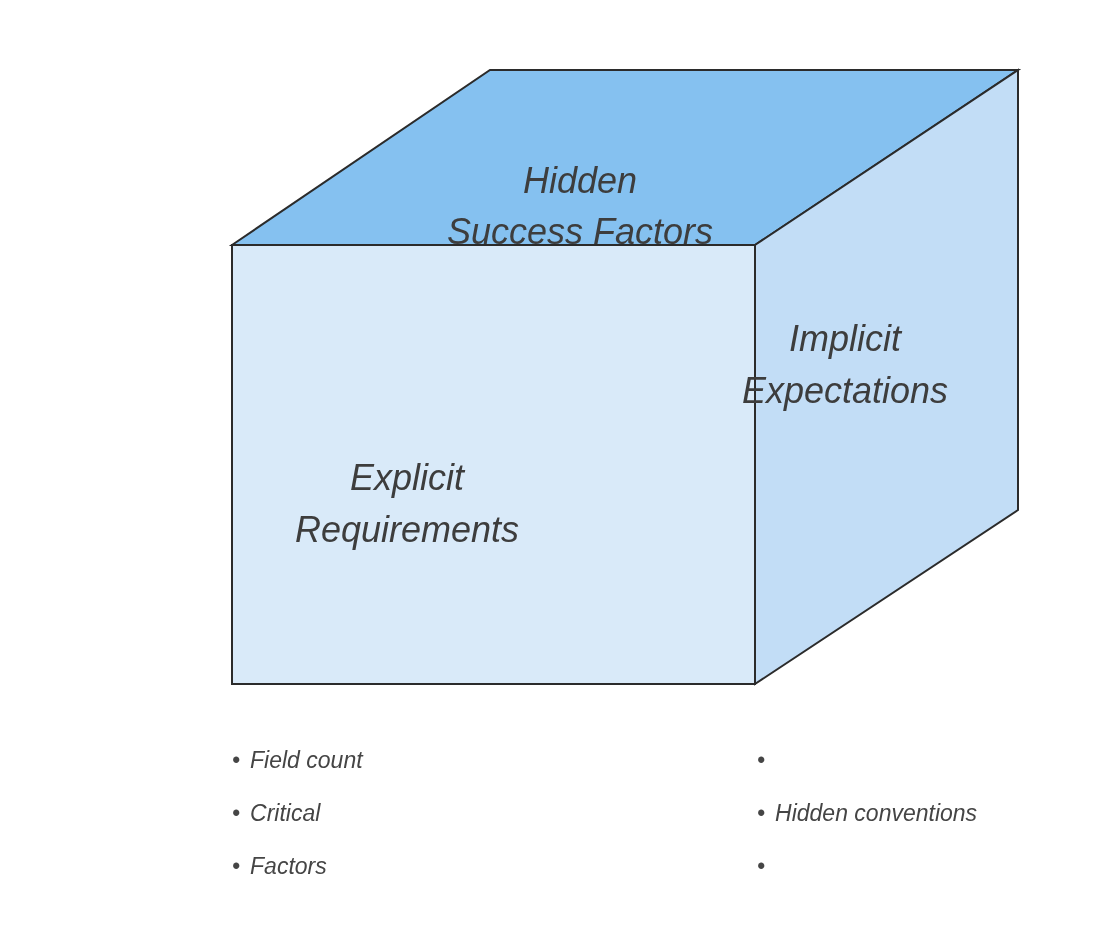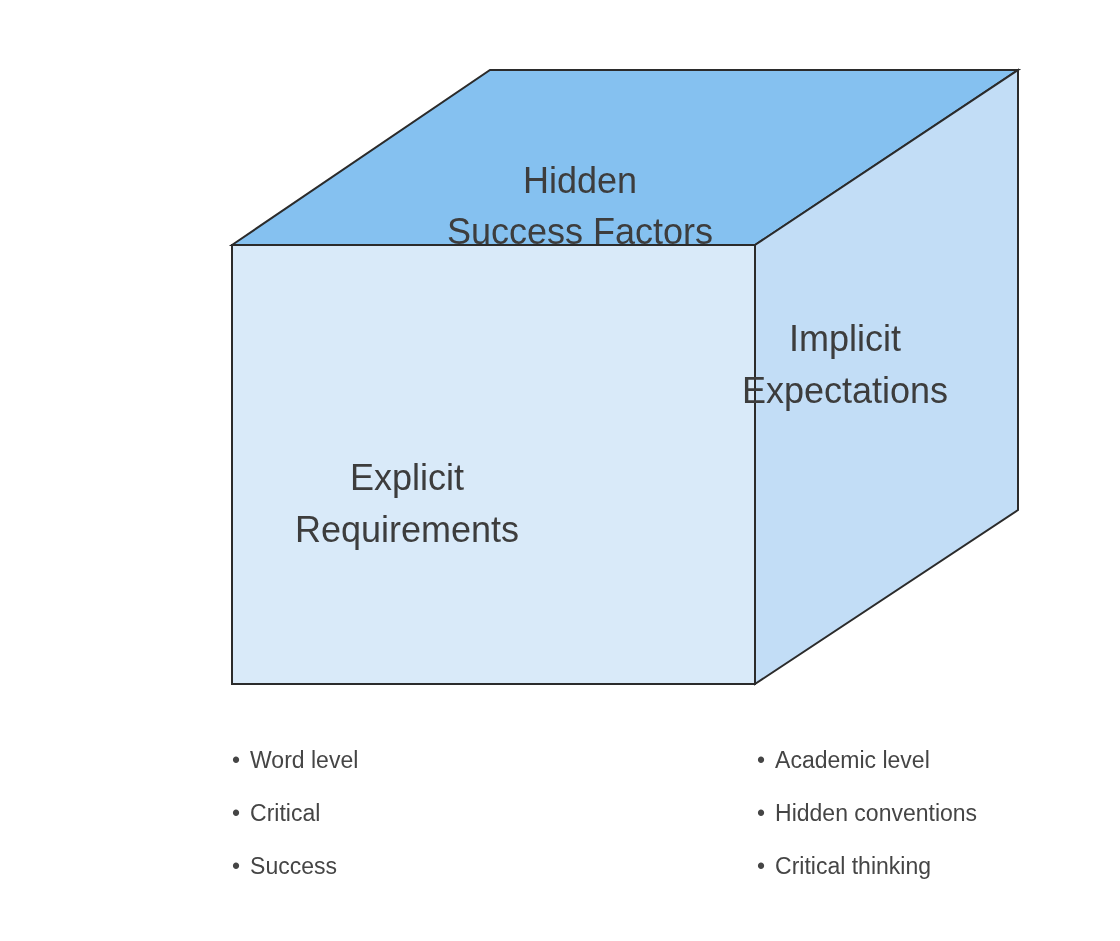--- a/index.html
+++ b/index.html
@@ -10,20 +10,21 @@
   body {
     width: 1120px;
     height: 941px;
     position: relative;
     font-family: "Liberation Sans", sans-serif;
     overflow: hidden;
   }
   .canvas {
     position: absolute;
     inset: 0;
+    font-style: italic;
   }
   svg.cube {
     position: absolute;
     left: 0;
     top: 0;
   }
   svg.cube polygon {
     stroke: #2b2b2b;
     stroke-width: 2;
     stroke-linejoin: miter;
@@ -75,40 +76,38 @@
     <text x="845" y="351" fill="#3d3d3d">Implicit</text>
     <text x="845" y="403" fill="#3d3d3d">Expectations</text>
 
     <text x="407" y="490" fill="#3d3d3d">Explicit</text>
     <text x="407" y="542" fill="#3d3d3d">Requirements</text>
   </svg>
 
   <div class="bullet-list left-list">
     <div class="list-item">
       <span class="bullet">•</span>
-      <span>Word level</span>
+      <span>Field count</span>
     </div>
     <div class="list-item">
       <span class="bullet">•</span>
       <span>Critical</span>
     </div>
     <div class="list-item">
       <span class="bullet">•</span>
-      <span>Success</span>
+      <span>Factors</span>
     </div>
   </div>
 
   <div class="bullet-list right-list">
     <div class="list-item">
       <span class="bullet">•</span>
-      <span>Academic level</span>
     </div>
     <div class="list-item">
       <span class="bullet">•</span>
       <span>Hidden conventions</span>
     </div>
     <div class="list-item">
       <span class="bullet">•</span>
-      <span>Critical thinking</span>
     </div>
   </div>
 
 </div>
 
 </body></html>

